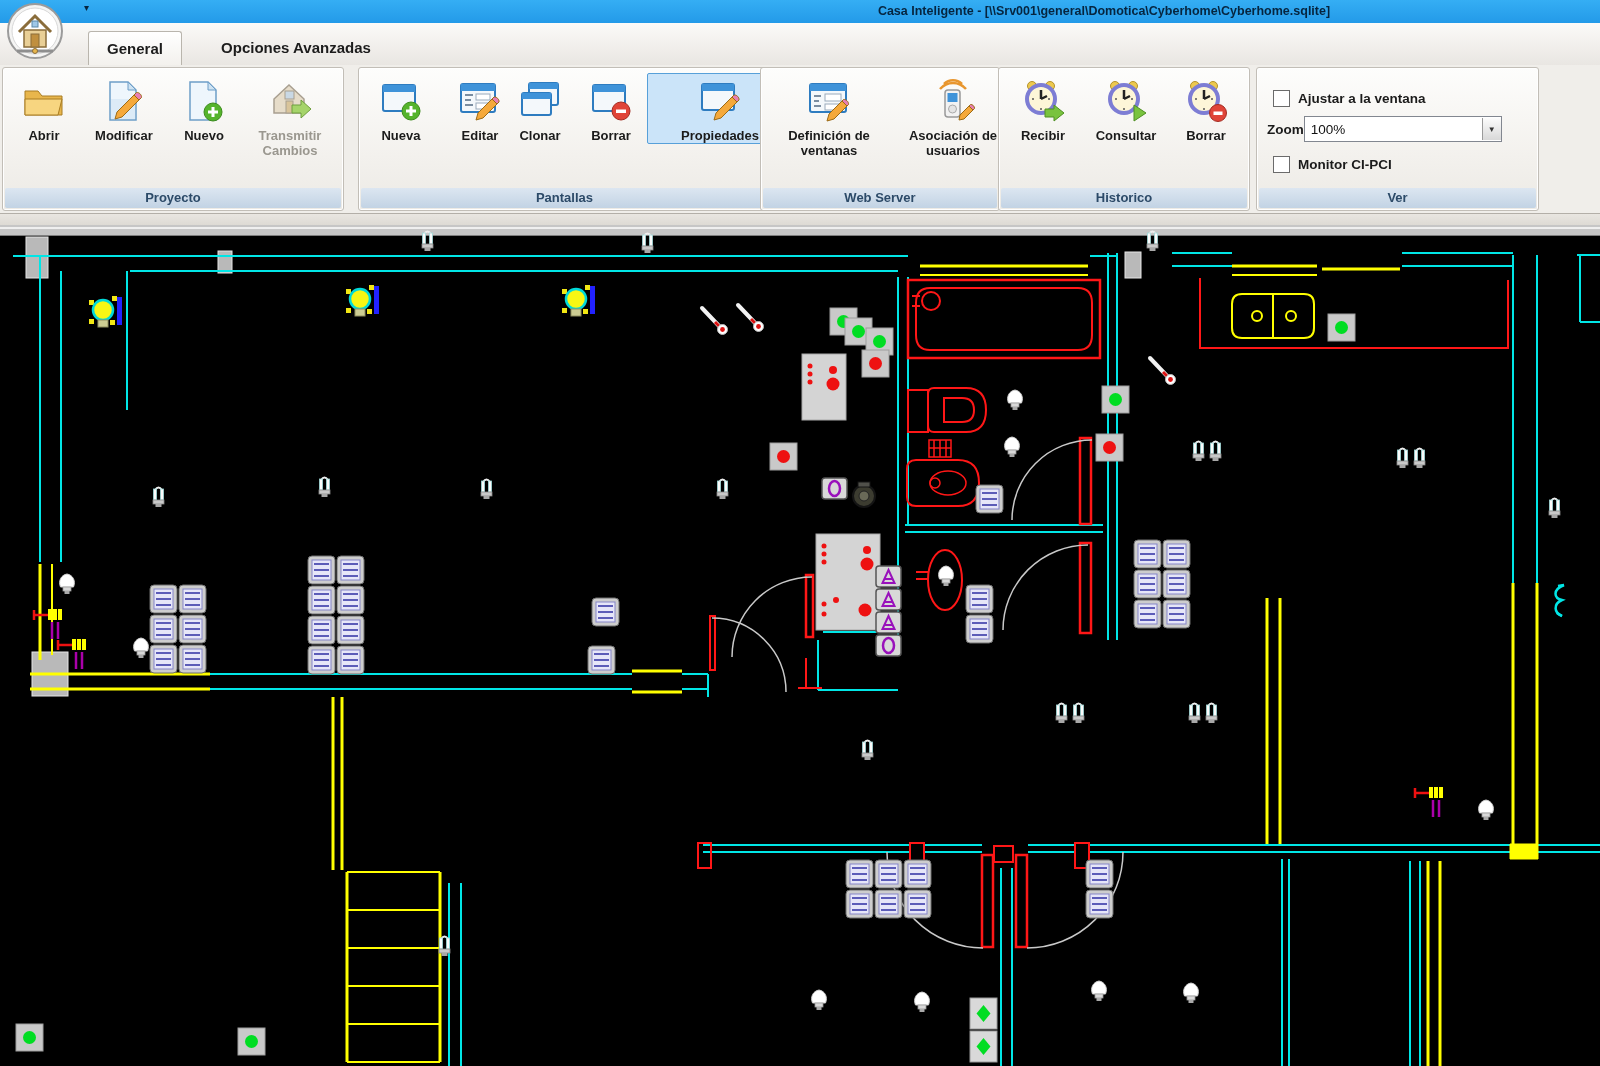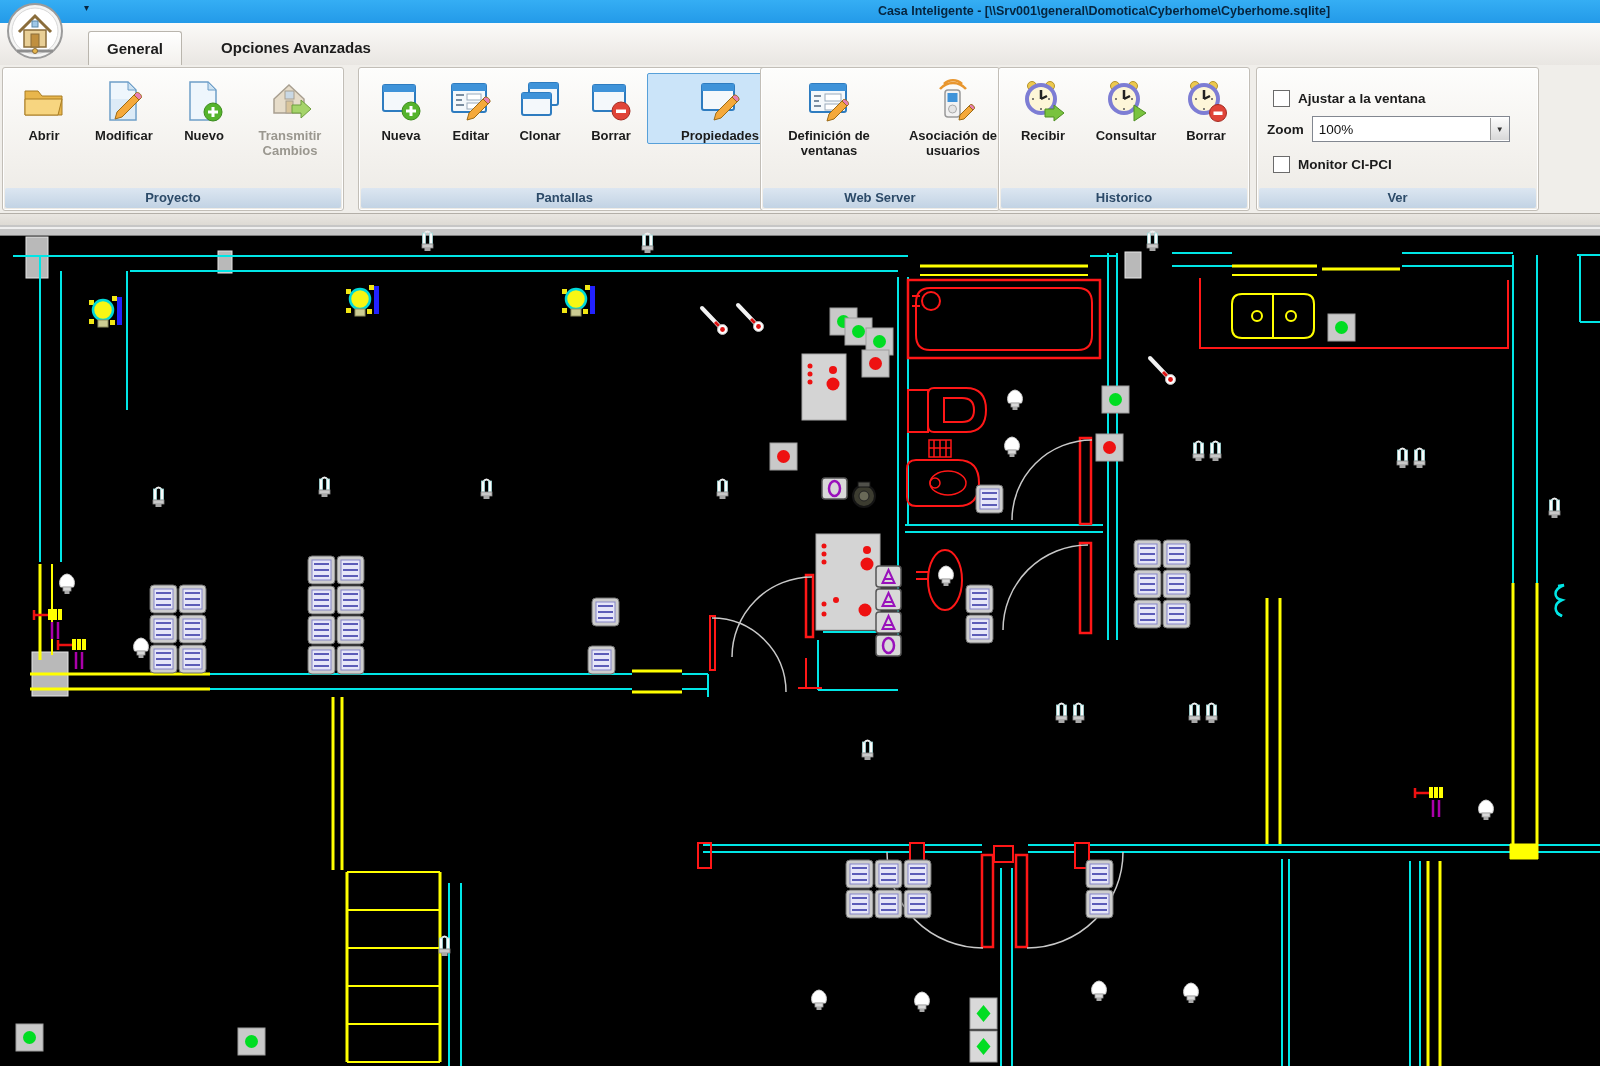--- a/index.html
+++ b/index.html
@@ -29,21 +29,21 @@
         font-size:13px;font-weight:600;color:#1b1b1b;text-align:center;line-height:15px;cursor:default;
         padding-top:3px;border:1px solid transparent;border-radius:2px;}
   .rbtn .ricon{width:48px;height:48px;margin-bottom:3px;}
   .rbtn.disabled{color:#9a978f;}
   .rbtn.selected{background:#cbe4f9;border:1px solid #57a0d9;}
   .rlabel{white-space:pre-line;}
   
   .cbrow{position:absolute;display:flex;align-items:center;font-size:13.5px;font-weight:600;color:#1b1b1b;}
   .cb{width:15px;height:15px;background:#fff;border:1px solid #6b6b6b;margin-right:8px;flex:none;}
   .zoomrow{position:absolute;display:flex;align-items:center;font-size:13.5px;font-weight:600;color:#1b1b1b;}
-  .zselect{width:196px;height:24px;margin-left:8px;border:1px solid #828790;background:#fff;
+  .zselect{width:196px;height:24px;border:1px solid #828790;background:#fff;
            display:flex;align-items:center;}
   .zval{flex:1;padding-left:6px;font-weight:400;font-size:13.5px;color:#111;}
   .zbtn{width:18px;height:22px;border-left:1px solid #9a9a9a;background:linear-gradient(#fcfcfc,#d8d8d8);
         display:flex;align-items:center;justify-content:center;font-size:8px;color:#333;}
   
   .ribbonedge{position:absolute;left:0;top:213px;width:1600px;height:12px;
               background:linear-gradient(#e9e6e1,#dcd9d3);border-top:1px solid #b3afa8;}
   #plan{position:absolute;left:0;top:225px;}
 </style>
 </head>
@@ -132,21 +132,21 @@
         <span class="ricon">
           <svg viewBox="0 0 48 48" width="48" height="48">
               <rect x="6" y="8" width="32" height="26" rx="2" fill="#f4f8fb" stroke="#2e7cc0" stroke-width="2"></rect>
               <rect x="6" y="8" width="32" height="7" fill="#3f93d9"></rect>
               <circle cx="34" cy="34" r="9" fill="#55b42c" stroke="#3c8c1c"></circle>
               <path d="M34 29v10M29 34h10" stroke="#fff" stroke-width="3"></path>
             </svg>
         </span>
         <span class="rlabel">Nueva</span>
       </div>
-      <div class="rbtn" style="left:80px;width:62px;justify-content:space-between;">
+      <div class="rbtn" style="left:89px;width:62px;justify-content:space-between;">
         <span class="ricon">
           <svg viewBox="0 0 48 48" width="48" height="48">
               <rect x="5" y="7" width="34" height="28" rx="2" fill="#f4f8fb" stroke="#2e7cc0" stroke-width="2"></rect>
               <rect x="5" y="7" width="34" height="7" fill="#3f93d9"></rect>
               <path d="M9 18h8M9 23h6M9 28h8" stroke="#7a8da0" stroke-width="2"></path>
               <rect x="20" y="17" width="14" height="6" fill="#fff" stroke="#9ab"></rect>
               <rect x="20" y="26" width="14" height="6" fill="#fff" stroke="#9ab"></rect>
               <path d="M22 36 L36 22 l5 5 L27 41 l-7 2z" fill="#f5a93b" stroke="#9c6b16"></path>
               <path d="M36 22l5 5 2-2c.5-2.5-2.5-5.5-5-5z" fill="#e87fb3" stroke="#9c6b16"></path>
             </svg>

